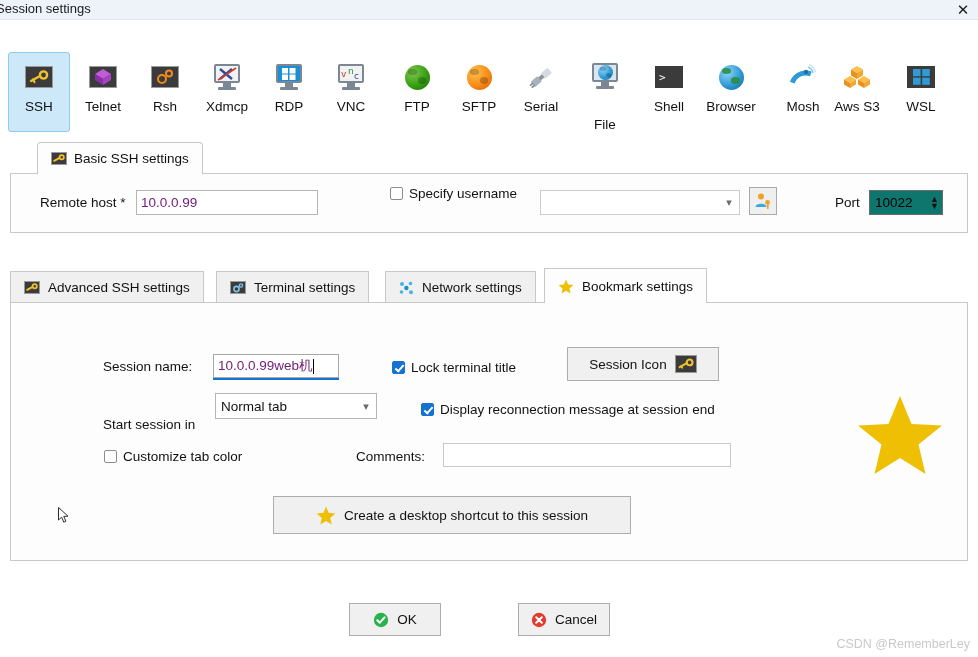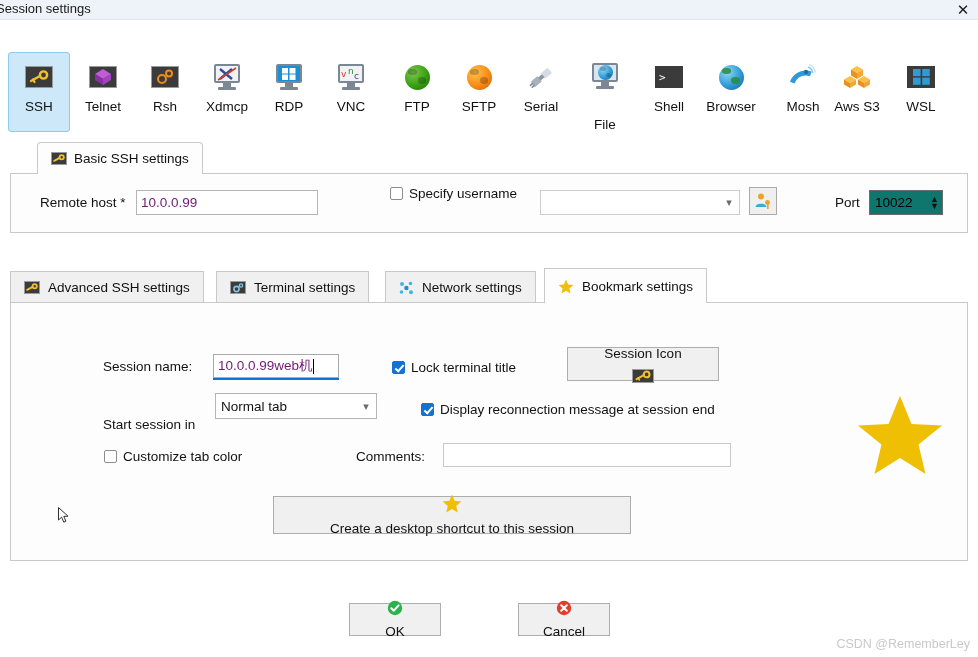--- a/index.html
+++ b/index.html
@@ -201,21 +201,21 @@
   .panel-bookmark {
     left: 10px; top: 302px; width: 958px; height: 259px;
     z-index: 1;
   }
 
   .btn {
     position: absolute;
     background: #f0f0f0; border: 1px solid #adadad;
     display: flex; align-items: center; justify-content: center;
     gap: 8px;
-    font-size: 13.5px; color: #111; cursor: default; flex-direction: column;
+    font-size: 13.5px; color: #111; cursor: default;
   }
 
   .star-watermark {
     position: absolute; left: 855px; top: 393px;
     width: 88px; height: 84px;
   }
 
   .mouse-cursor {
     position: absolute; left: 311px; top: 506px;
     width: 12px; height: 18px; pointer-events: none;

